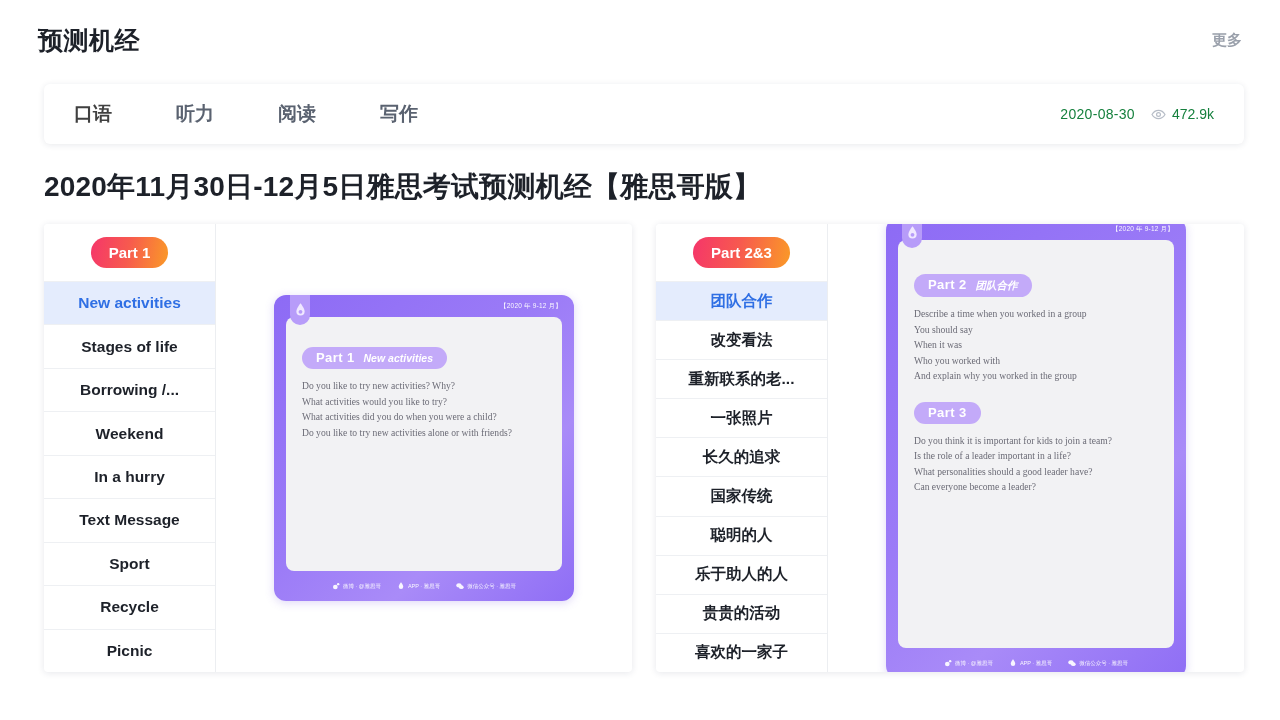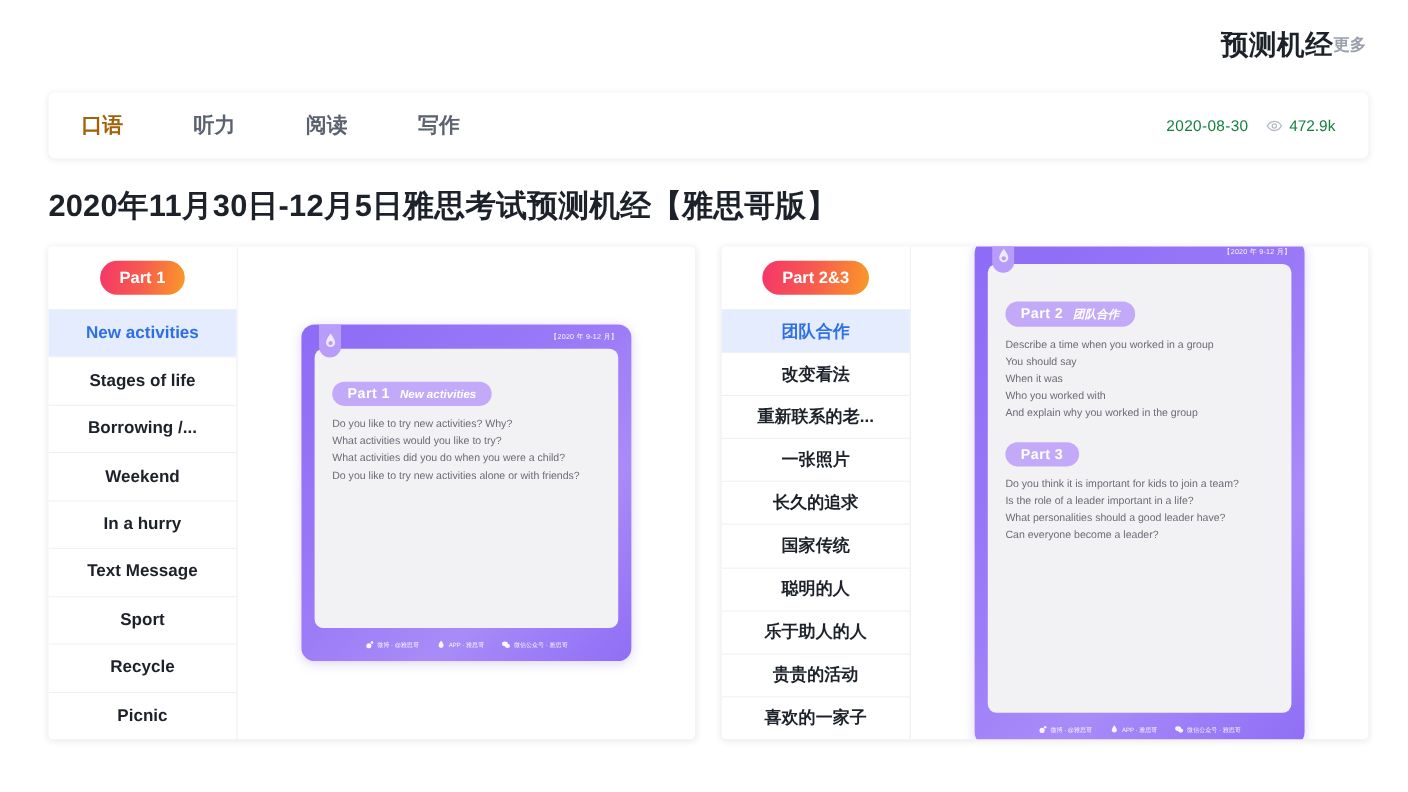--- a/index.html
+++ b/index.html
@@ -6,21 +6,21 @@
   html, body {
     width: 1280px; height: 720px;
     background: #ffffff;
     font-family: "Liberation Sans", "DejaVu Sans", sans-serif;
     overflow: hidden;
   }
 
   
   .page-header {
     position: absolute; left: 0; top: 0; width: 1280px; height: 80px;
-    display: flex; align-items: center; justify-content: flex-end;
+    display: flex; align-items: center; justify-content: space-between;
     padding: 0 38px;
   }
   .page-title {
     font-size: 25px; font-weight: bold; color: #1d2129;
     letter-spacing: 0.5px;
   }
   .more-link {
     font-size: 15px; font-weight: bold; color: #9aa0ab; cursor: pointer;
   }
 
@@ -31,21 +31,21 @@
     background: #ffffff; border-radius: 6px;
     box-shadow: 0 1px 6px rgba(30,40,70,0.10);
     display: flex; align-items: center;
     padding: 0 0 0 30px;
   }
   .tabs { display: flex; align-items: center; }
   .tab {
     font-size: 19px; font-weight: bold; color: #5a6270;
     margin-right: 64px; cursor: pointer; white-space: nowrap;
   }
-  .tab.active { color: #a16207; }
+  .tab.active { color: #404040; }
   .tab-meta {
     margin-left: auto; display: flex; align-items: center;
     padding-right: 30px; color: #15803d; font-size: 14px;
   }
   .tab-date { margin-right: 16px; letter-spacing: 0.3px; }
   .views { display: flex; align-items: center; gap: 6px; }
   .eye-icon { display: block; }
 
   
   .article-title {
@@ -129,21 +129,21 @@
     display: inline-flex; align-items: baseline; gap: 9px;
     background: #c3aaf9; color: #ffffff;
     border-radius: 999px; padding: 3px 14px 4px 14px;
     margin-bottom: 9px;
   }
   .part-pill-name { font-size: 13px; font-weight: bold; letter-spacing: .4px; }
   .part-pill-topic { font-size: 10.5px; font-style: italic; font-weight: bold; }
   .q-lines {
     font-size: 9.6px; line-height: 1.62; color: #6b6b76;
   }
-  .q-lines div { white-space: normal; }
+  .q-lines div { white-space: normal; font-family: Liberation Serif, serif; }
   .block-gap { height: 18px; }
 
   .qcard-foot {
     position: absolute; left: 0; right: 0; bottom: 0; height: 30px;
     display: flex; align-items: center; justify-content: center; gap: 16px;
   }
   .foot-item {
     display: flex; align-items: center; gap: 3px;
     font-size: 5.5px; color: #ffffff; opacity: .92;
   }

